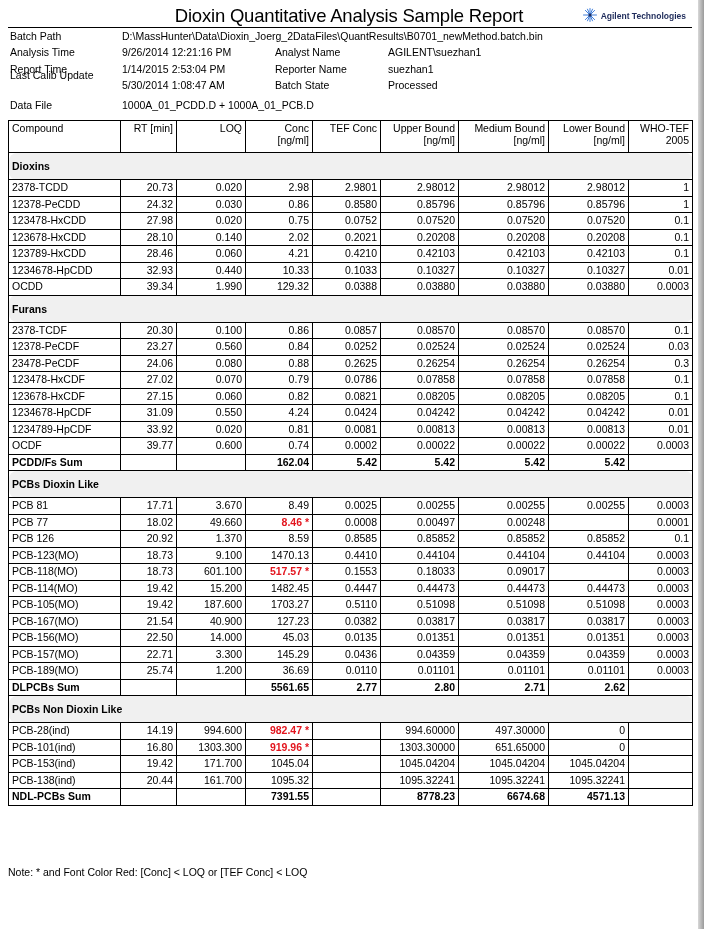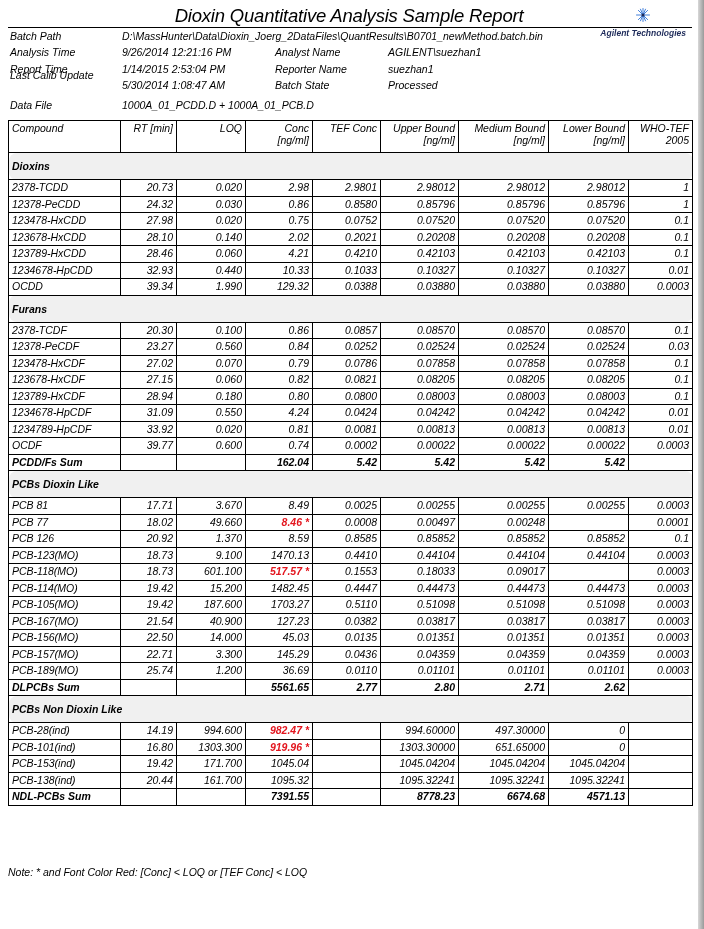--- a/index.html
+++ b/index.html
@@ -1,24 +1,24 @@
 <!DOCTYPE html>
 <html><head>
 <meta charset="utf-8">
 <style>
   html, body { margin:0; padding:0; }
   body { width:704px; height:929px; background:#ffffff; position:relative; overflow:hidden;
          font-family:"Liberation Sans", "DejaVu Sans", sans-serif; color:#000; }
   .shadow { position:absolute; right:0; top:0; width:6px; height:929px;
             background:linear-gradient(to right, #d8d8d8, #9a9a9a); }
-  .page { position:absolute; left:0; top:0; width:698px; height:770px; background:#fff;font-style:italic; }
+  .page { position:absolute; left:0; top:0; width:698px; height:770px; background:#fff; }
   .title { position:absolute; left:0; width:698px; top:5px; text-align:center;
            font-size:18.5px; letter-spacing:-0.2px; }
   .logo { position:absolute; right:12px; top:8px; display:flex; align-items:center; gap:4px;
-          font-size:8.5px; font-weight:bold; color:#1e2b5a;flex-direction:column; }
+          font-size:8.5px; font-weight:bold; color:#1e2b5a; }
   .logo svg { width:14px; height:14px; }
   .rule { position:absolute; left:8px; top:27px; width:684px; height:1px; background:#000; }
   .meta { position:absolute; font-size:10.5px; line-height:14px; white-space:nowrap; }
   table { position:absolute; left:8px; top:120px; width:684px; border-collapse:collapse;
           font-size:10.5px; table-layout:fixed; }
   th, td { border:1px solid #000; padding:0 3px; height:15.5px; line-height:15px; white-space:nowrap; overflow:hidden; }
   th { font-weight:normal; text-align:right; vertical-align:top; height:30px; line-height:12px; padding-top:1px; }
   th.first { text-align:left; }
   td { text-align:right; }
   td.name { text-align:left; }
@@ -221,50 +221,50 @@
           <td>23.27</td>
           <td>0.560</td>
           <td>0.84</td>
           <td>0.0252</td>
           <td>0.02524</td>
           <td>0.02524</td>
           <td>0.02524</td>
           <td>0.03</td>
         </tr>
         <tr>
+          <td class="name">23478-PeCDF</td>
+          <td>24.06</td>
+          <td>0.080</td>
+          <td>0.88</td>
+          <td>0.2625</td>
+          <td>0.26254</td>
+          <td>0.26254</td>
+          <td>0.26254</td>
+          <td>0.3</td>
+        </tr>
+        <tr>
           <td class="name">123478-HxCDF</td>
           <td>27.02</td>
           <td>0.070</td>
           <td>0.79</td>
           <td>0.0786</td>
           <td>0.07858</td>
           <td>0.07858</td>
           <td>0.07858</td>
           <td>0.1</td>
         </tr>
         <tr>
           <td class="name">123678-HxCDF</td>
           <td>27.15</td>
           <td>0.060</td>
           <td>0.82</td>
           <td>0.0821</td>
           <td>0.08205</td>
           <td>0.08205</td>
           <td>0.08205</td>
-          <td>0.1</td>
-        </tr>
-        <tr>
-          <td class="name">123789-HxCDF</td>
-          <td>28.94</td>
-          <td>0.180</td>
-          <td>0.80</td>
-          <td>0.0800</td>
-          <td>0.08003</td>
-          <td>0.08003</td>
-          <td>0.08003</td>
           <td>0.1</td>
         </tr>
         <tr>
           <td class="name">1234678-HpCDF</td>
           <td>31.09</td>
           <td>0.550</td>
           <td>4.24</td>
           <td>0.0424</td>
           <td>0.04242</td>
           <td>0.04242</td>

